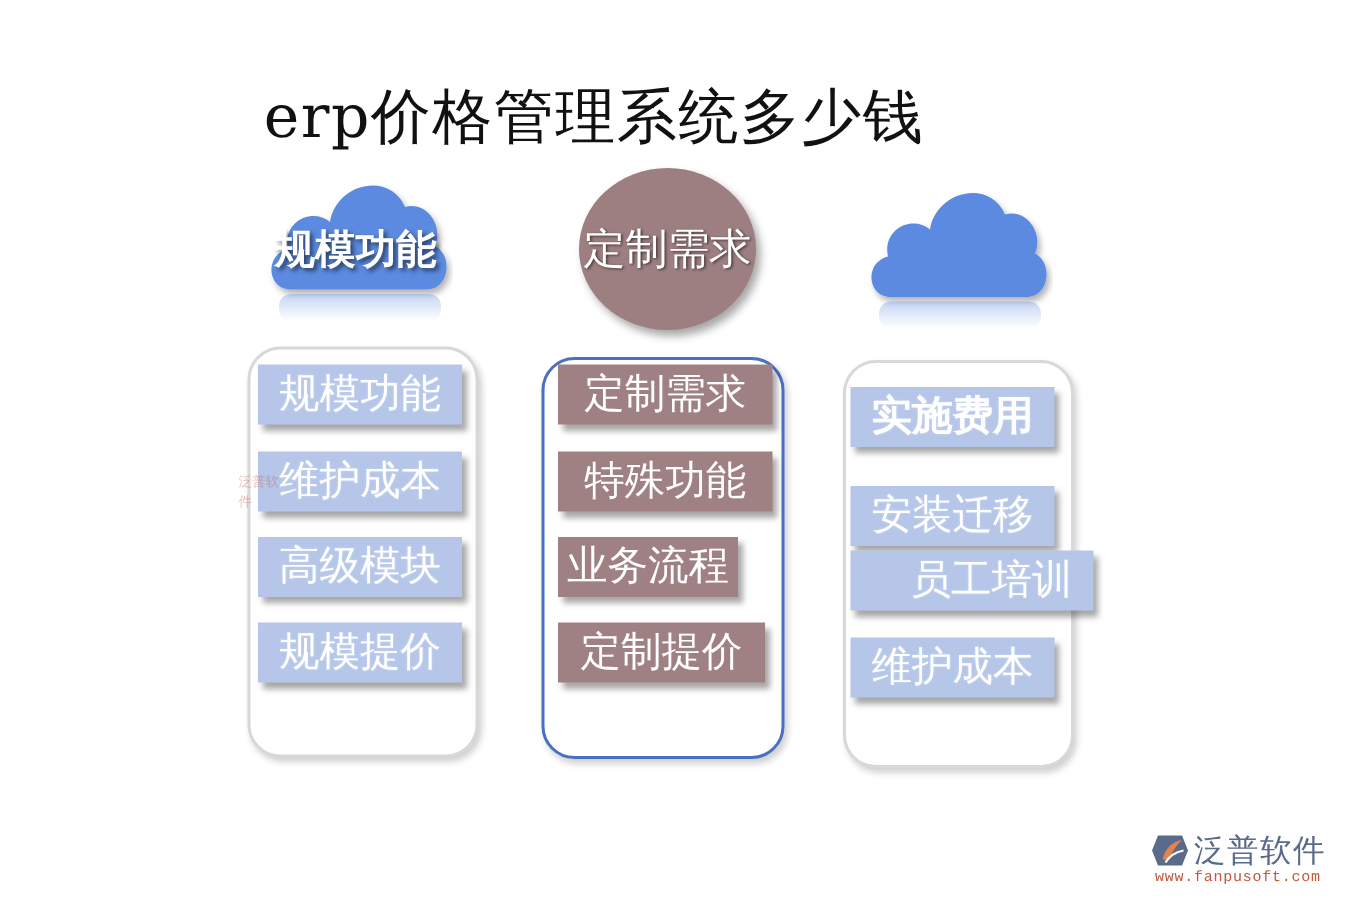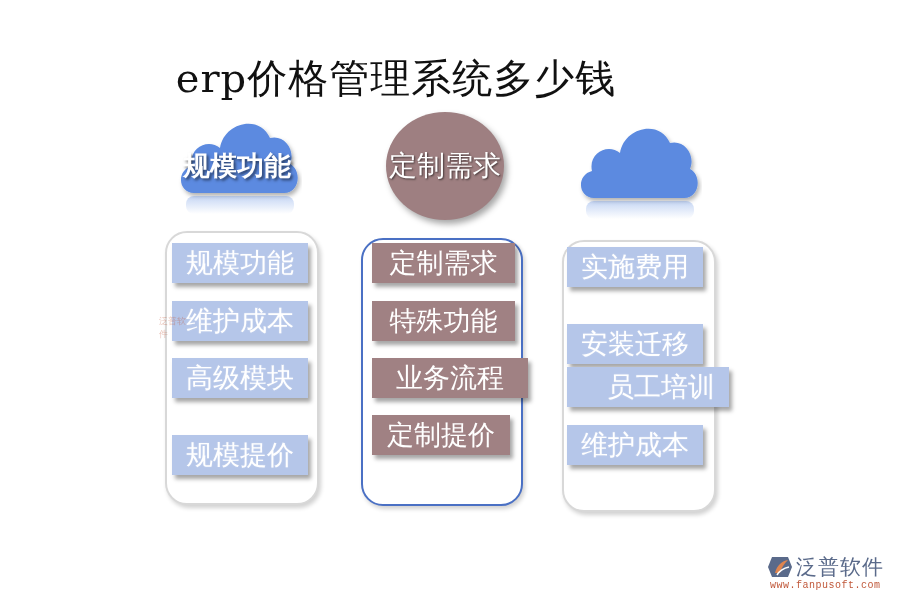--- a/index.html
+++ b/index.html
@@ -108,32 +108,32 @@
     </defs>
     <path filter="url(#cs2)" fill="#5b8ae0" d="M22,85 C6,85 4,62 20,58 C16,40 36,30 48,40 C52,14 88,6 98,30 C112,26 124,42 118,56 C130,62 128,85 112,85 Z"></path>
     <rect x="14" y="88" width="108" height="18" rx="8" fill="url(#refl2)"></rect>
   </svg>
 </div>
 
 <div class="column grey" style="left:165px; top:231px; width:150px; height:270px;"></div>
 <div class="item blue" style="left:172px; top:243px;">规模功能</div>
 <div class="item blue" style="left:172px; top:301px;">维护成本</div>
 <div class="item blue" style="left:172px; top:358px;">高级模块</div>
-<div class="item blue" style="left:172px; top:435px;">规模提价</div>
+<div class="item blue" style="left:172px; top:415px;">规模提价</div>
 
 <div class="watermark-small">泛普软件</div>
 
 <div class="column blue" style="left:361px; top:238px; width:158px; height:264px;"></div>
 <div class="item mauve" style="left:372px; top:243px; width:143px;">定制需求</div>
 <div class="item mauve" style="left:372px; top:301px; width:143px;text-align:center;">特殊功能</div>
-<div class="item mauve" style="left:372px; top:358px; width:156px;">业务流程</div>
+<div class="item mauve" style="left:372px; top:358px; width:120px;">业务流程</div>
 <div class="item mauve" style="left:372px; top:415px; width:138px;">定制提价</div>
 
 <div class="column grey" style="left:562px; top:240px; width:150px; height:268px;"></div>
-<div class="item blue" style="left:567px; top:247px;">实施费用</div>
+<div class="item blue" style="left:567px; top:258px;font-weight:bold;">实施费用</div>
 <div class="item blue" style="left:567px; top:310px;margin-top:14px;">安装迁移</div>
 <div class="item blue" style="left:567px; top:367px;padding-left:26px;">员工培训</div>
 <div class="item blue" style="left:567px; top:425px;">维护成本</div>
 
 <div class="logo">
   <svg class="mark" width="26" height="24" viewBox="0 0 26 24">
     <path d="M4,2 L20,2 L24,12 L20,22 L4,22 L0,12 Z" fill="#5a6a8a"></path>
     <path d="M7,18 C9,10 14,6 20,5 C16,9 13,13 12,18 Z" fill="#e0854f"></path>
     <path d="M9,20 C12,15 16,13 21,12" stroke="#ffffff" stroke-width="1.5" fill="none"></path>
   </svg>

